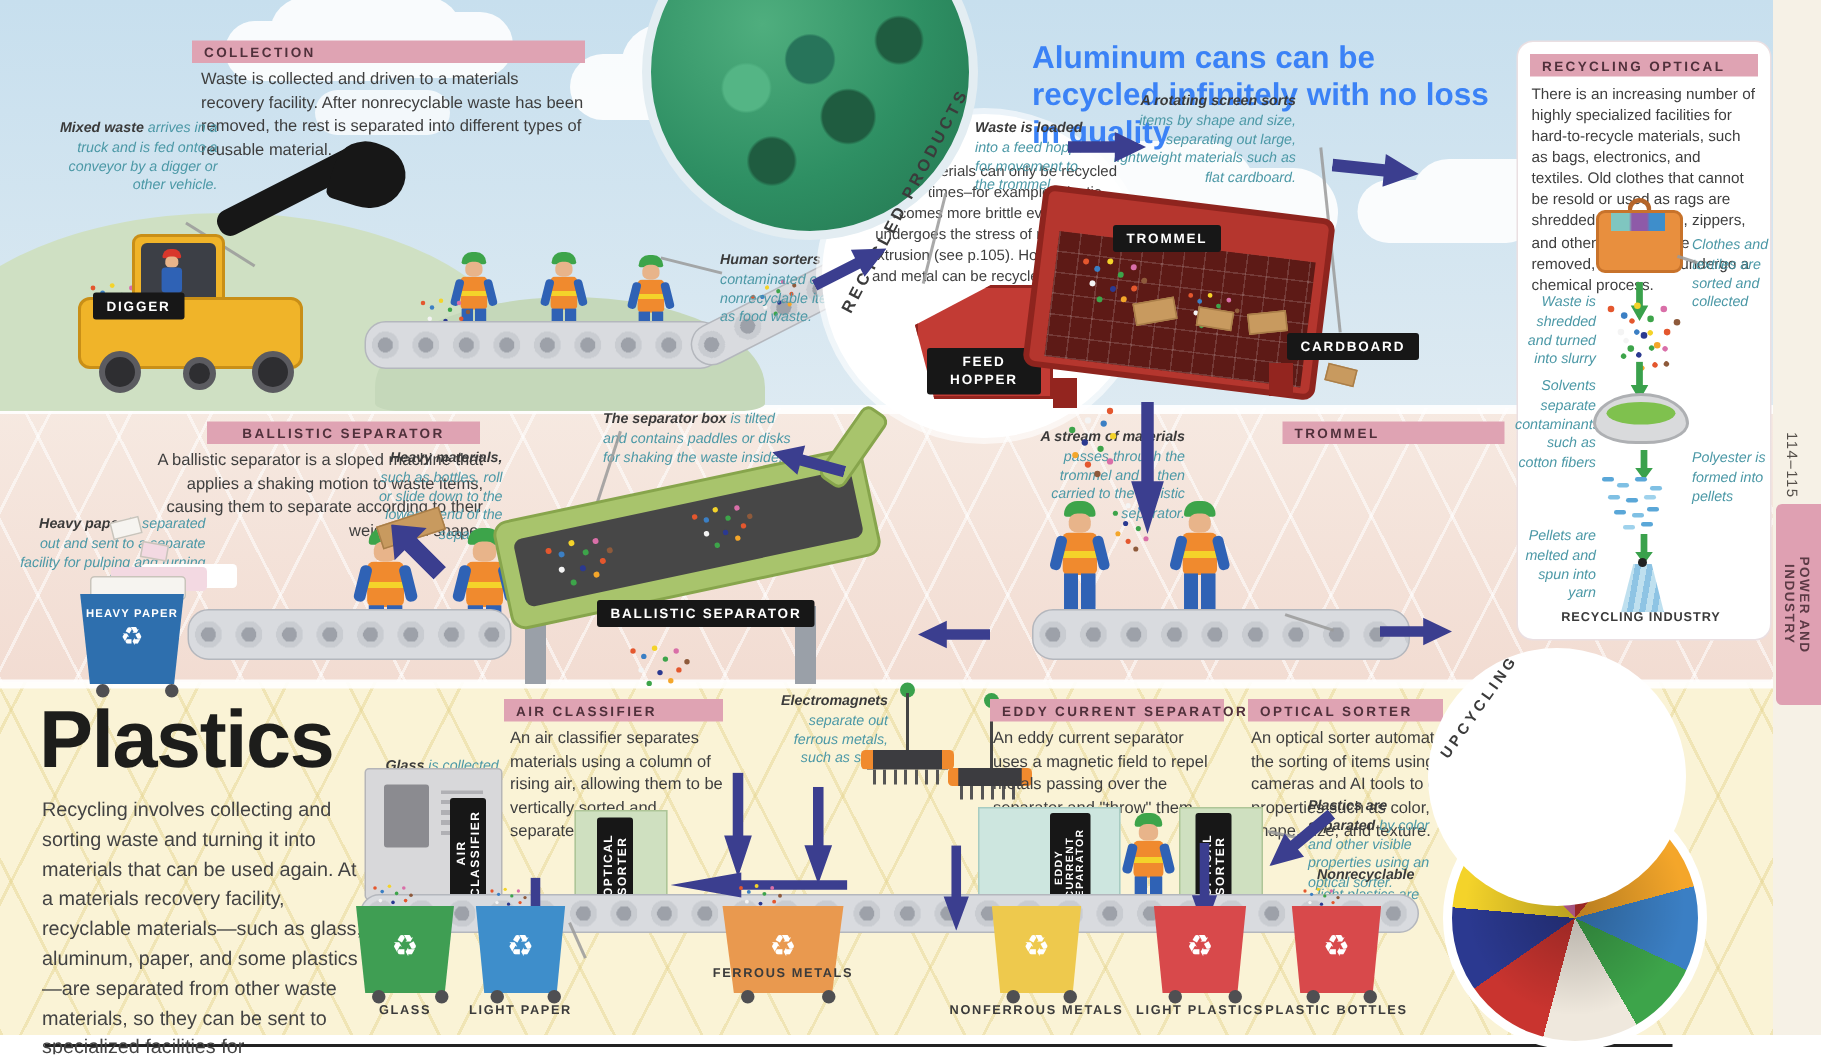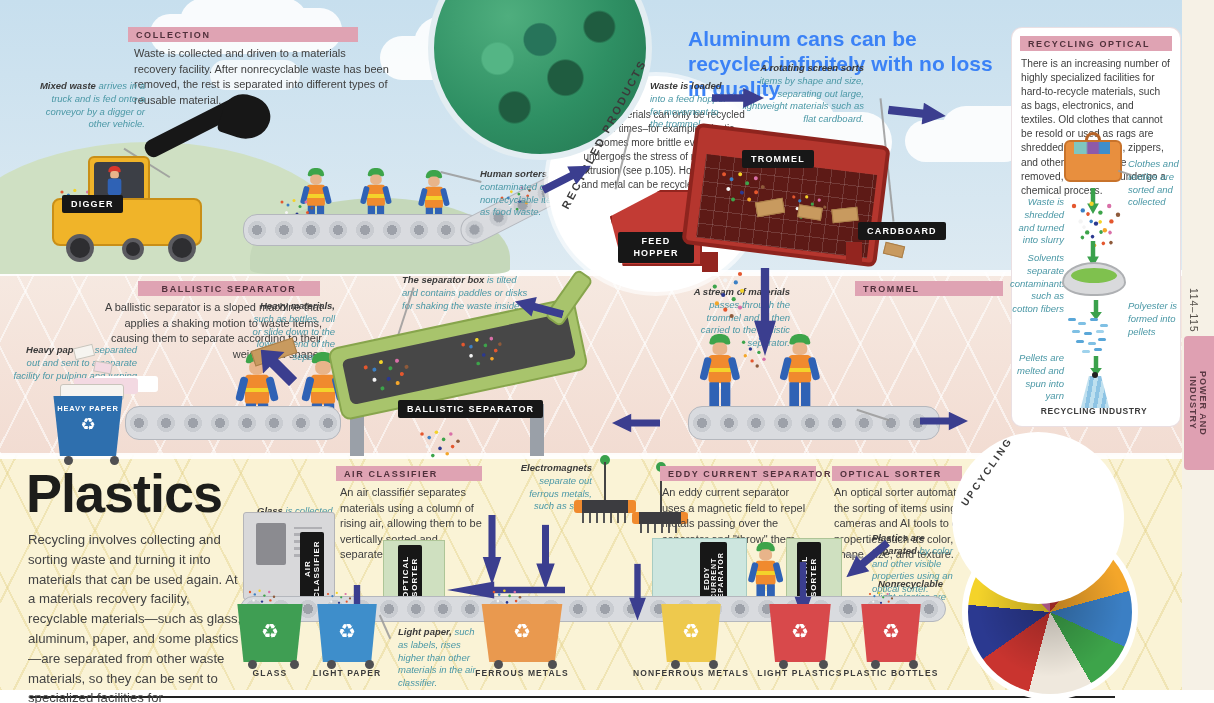--- a/index.html
+++ b/index.html
@@ -89,21 +89,21 @@
   <div class="abs cloud" style="left:150px;top:14px;width:120px;height:40px;box-shadow:34px -12px 0 4px #fff,70px -4px 0 2px #fff;"></div>
   <div class="abs cloud" style="left:380px;top:36px;width:130px;height:44px;box-shadow:40px -14px 0 6px #fff;"></div>
   <div class="abs cloud" style="left:600px;top:118px;width:170px;height:56px;box-shadow:60px -16px 0 8px #fff,120px -4px 0 2px #fff;"></div>
   <div class="abs cloud" style="left:905px;top:120px;width:120px;height:42px;box-shadow:40px -10px 0 4px #fff;"></div>
   <div class="abs cloud" style="left:210px;top:60px;width:90px;height:30px;opacity:.75;"></div>
   <div class="abs hill" style="left:-50px;top:142px;width:400px;height:132px;"></div>
   <div class="abs hill" style="left:250px;top:198px;width:260px;height:76px;background:#c5d8ba;"></div>
   <div class="abs dots" style="left:60px;top:190px;transform:scale(.8);"></div>
   <div class="abs dots" style="left:330px;top:225px;transform:scale(.7);"></div>
 
-  <div class="abs pink-head" style="left:128px;top:27px;width:230px;">COLLECTION</div>
+  <div class="abs pink-head" style="left:128px;top:27px;width:262px;">COLLECTION</div>
   <div class="abs box-body" style="left:134px;top:46px;width:256px;">Waste is collected and driven to a materials recovery facility. After nonrecyclable waste has been removed, the rest is separated into different types of reusable material.</div>
 
   <div class="abs co co-r" style="left:30px;top:80px;width:115px;">
     <b>Mixed waste</b><span> arrives in a truck and is fed onto a conveyor by a digger or other vehicle.</span>
   </div>
   <div class="abs lead-line" style="left:120px;top:162px;width:54px;height:1.5px;transform:rotate(32deg);"></div>
 
   <div class="abs" style="left:140px;top:118px;width:110px;height:18px;background:#171717;border-radius:8px;transform:rotate(-27deg);"></div>
   <div class="abs" style="left:222px;top:95px;width:48px;height:44px;background:#171717;border-radius:50% 50% 60% 12%;transform:rotate(18deg);"></div>
   <div class="abs" style="left:88px;top:156px;width:62px;height:60px;background:#f0b429;border:2px solid #c98f17;border-radius:6px;"></div>
@@ -396,31 +396,28 @@
   <div class="abs wheels" style="left:248px;top:660px;box-shadow:42px 0 0 #4f4f52;"></div>
   <div class="abs bin-label" style="left:206px;top:668px;width:128px;">GLASS</div>
 
   <div class="abs dots" style="left:326px;top:592px;transform:scale(.55);"></div>
   <div class="abs bin" style="left: 316px; top: 604px; width: 62px; height: 58px; background: rgb(62, 142, 203);">
     <div class="recycle" style="padding-top:17px;">♻</div>
   </div>
   <div class="abs wheels" style="left:327px;top:660px;box-shadow:38px 0 0 #4f4f52;"></div>
   <div class="abs bin-label" style="left:282px;top:668px;width:130px;">LIGHT PAPER</div>
 
-  <div class="abs co" style="left:398px;top:626px;width:82px;">
-    <b>Light paper,</b><span> such as labels, rises higher than other materials in the air classifier.</span>
-  </div>
   <div class="abs lead-line" style="left:384px;top:614px;width:1.5px;height:26px;transform:rotate(-24deg);"></div>
 
   <div class="abs dots" style="left:492px;top:590px;transform:scale(.65);"></div>
   <div class="abs bin" style="left: 480px; top: 604px; width: 84px; height: 58px; background: rgb(233, 153, 79);">
     <div class="recycle" style="padding-top:17px;">♻</div>
   </div>
   <div class="abs wheels" style="left:494px;top:660px;box-shadow:54px 0 0 #4f4f52;"></div>
-  <div class="abs bin-label" style="left:452px;top:668px;width:140px;">FERROUS METALS</div>
+  <div class="abs bin-label" style="left:452px;top:643px;width:140px;">FERROUS METALS</div>
 
   <div class="abs bin" style="left: 660px; top: 604px; width: 62px; height: 58px; background: rgb(238, 201, 77);">
     <div class="recycle" style="padding-top:17px;">♻</div>
   </div>
   <div class="abs wheels" style="left:671px;top:660px;box-shadow:38px 0 0 #4f4f52;"></div>
   <div class="abs bin-label" style="left:616px;top:668px;width:150px;">NONFERROUS METALS</div>
 
   <div class="abs bin" style="left: 768px; top: 604px; width: 64px; height: 58px; background: rgb(216, 73, 75);">
     <div class="recycle" style="padding-top:17px;">♻</div>
   </div>

